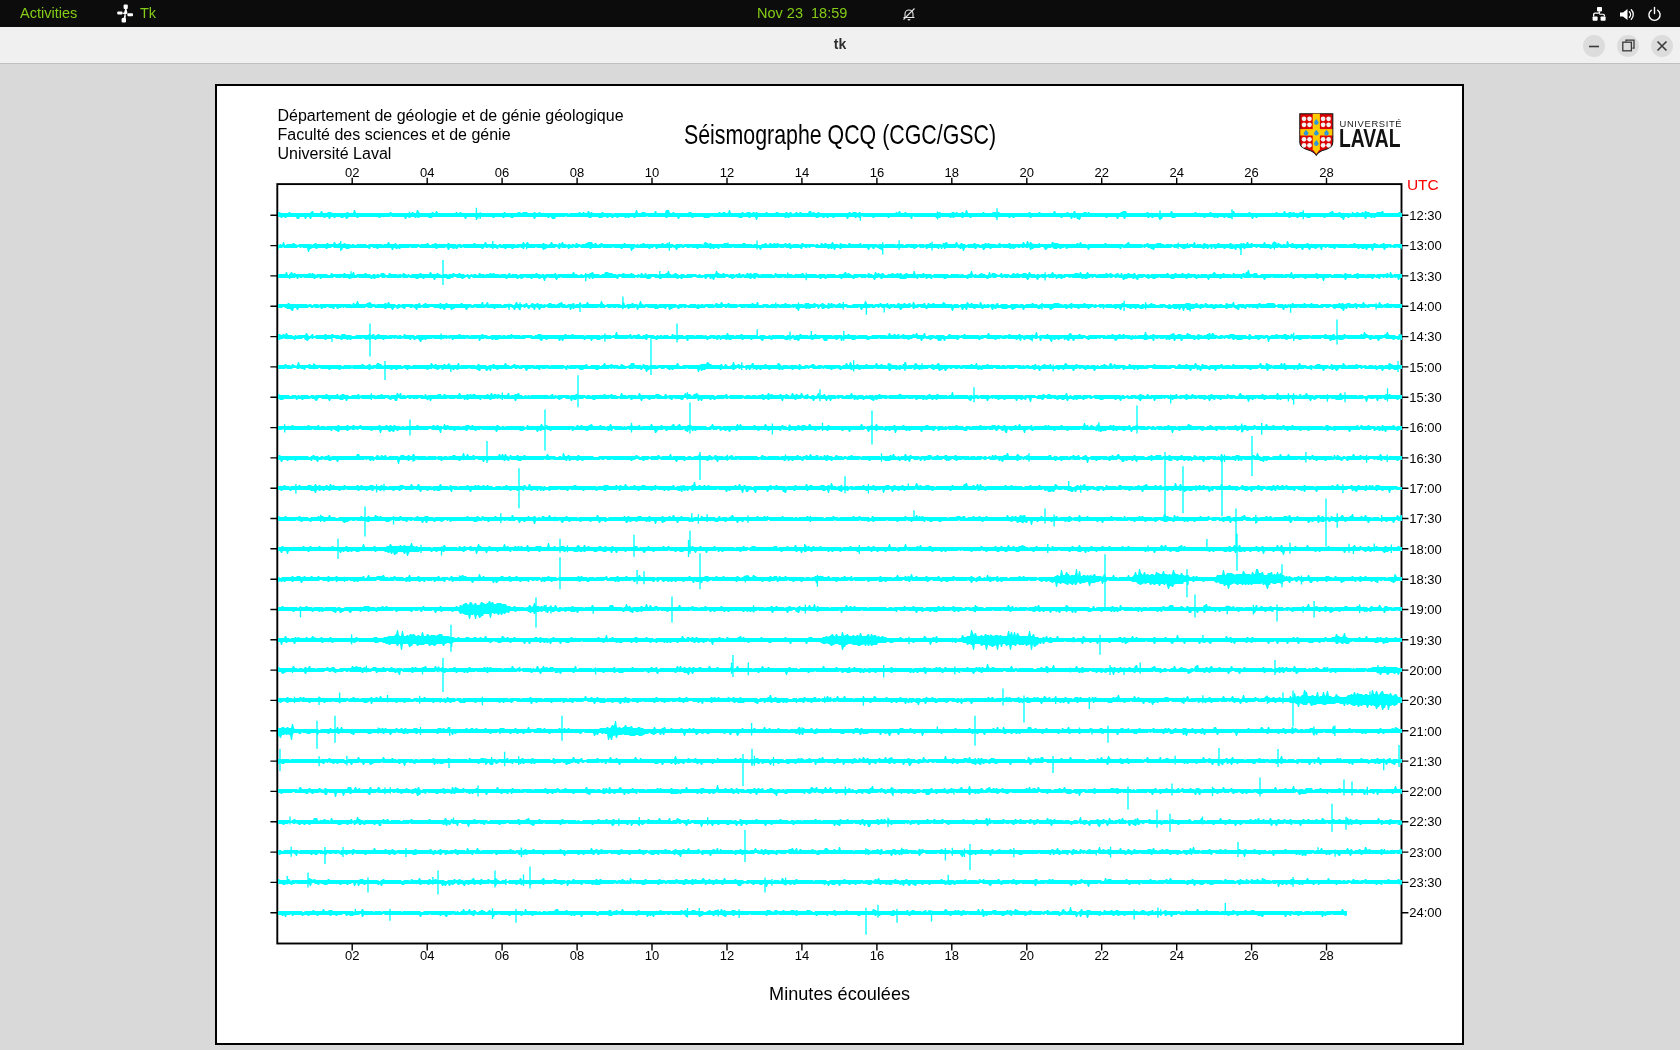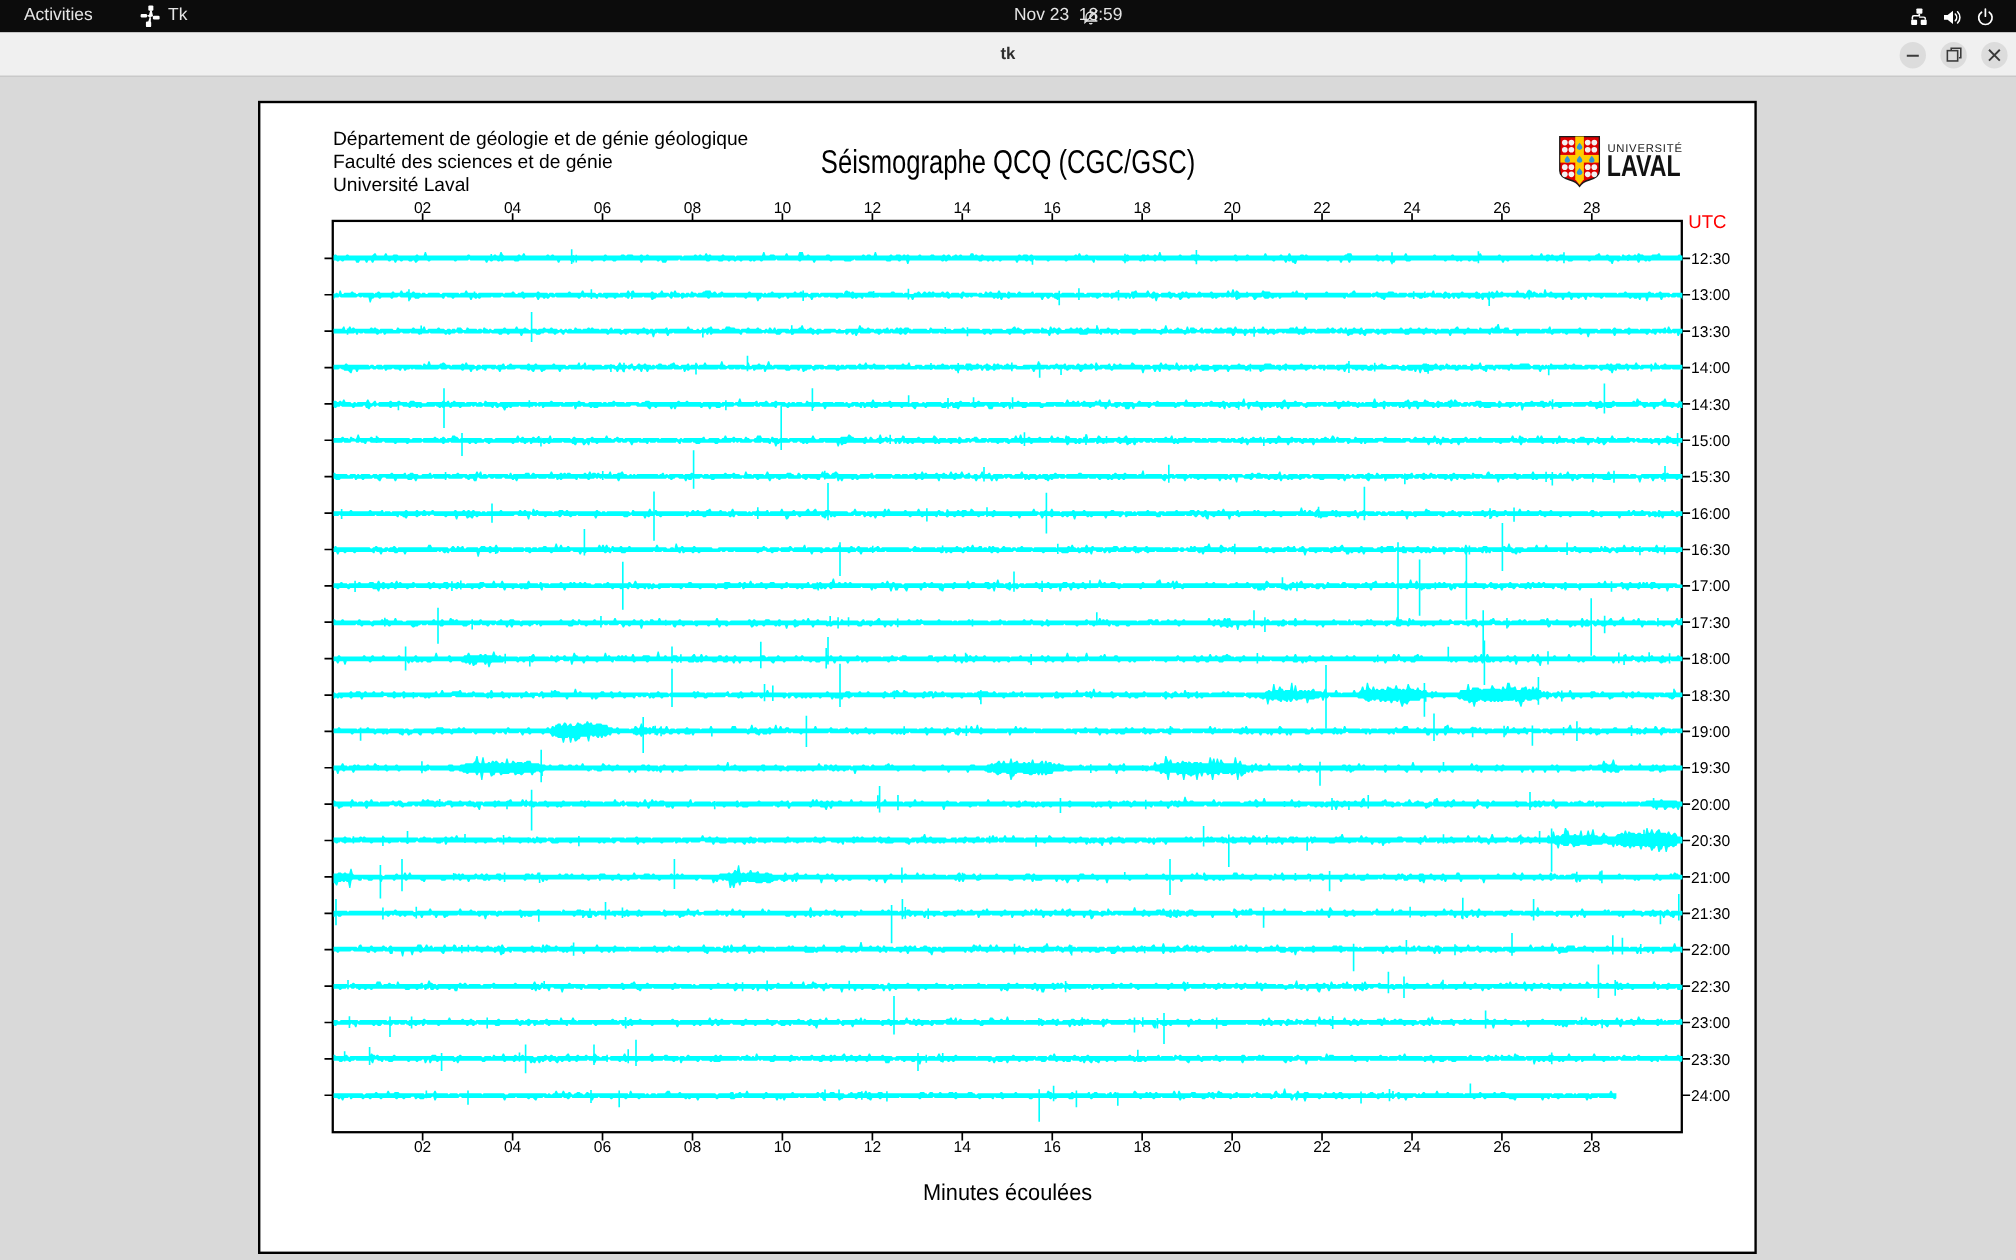--- a/index.html
+++ b/index.html
@@ -1,18 +1,18 @@
 <!DOCTYPE html>
 <html><head><meta charset="utf-8"><style>
 *{margin:0;padding:0;box-sizing:border-box}
 html,body{width:1680px;height:1050px;overflow:hidden;background:#d9d9d9;font-family:"Liberation Sans",sans-serif}
-#topbar{position:absolute;left:0;top:0;width:1680px;height:27px;background:#0c0c0c;color:#e5e5e5}
+#topbar{position:absolute;left:0;top:0;width:1680px;height:27px;background:#0c0c0c;color:#84cc16}
 #topbar .act{position:absolute;left:20px;top:5px;font-size:14.5px}
 #topbar .tk{position:absolute;left:140px;top:5px;font-size:14.5px}
-#topbar .clock{position:absolute;left:845px;top:5px;font-size:14.5px}
+#topbar .clock{position:absolute;left:757px;top:5px;font-size:14.5px}
 #titlebar{position:absolute;left:0;top:27px;width:1680px;height:37px;background:#f0f0f0;border-bottom:1px solid #c0c0c0}
 #titlebar .t{position:absolute;left:0;width:100%;text-align:center;top:9px;font-size:14px;font-weight:bold;color:#2e2e2e}
 .wbtn{position:absolute;top:7.5px;width:22px;height:22px;border-radius:50%;background:#dcdcdc}
 #canvas{position:absolute;left:215px;top:84px;width:1249px;height:961px;background:#fff;border:2px solid #000}
 svg text{font-family:"Liberation Sans",sans-serif}
 </style></head><body>
 <div id="canvas"></div>
 <svg width="1680" height="1050" viewBox="0 0 1680 1050" style="position:absolute;left:0;top:0" font-family="'Liberation Sans',sans-serif">
 <text x="277.5" y="121" font-size="16">Département de géologie et de génie géologique</text>
 <text x="277.5" y="140.2" font-size="16">Faculté des sciences et de génie</text>

